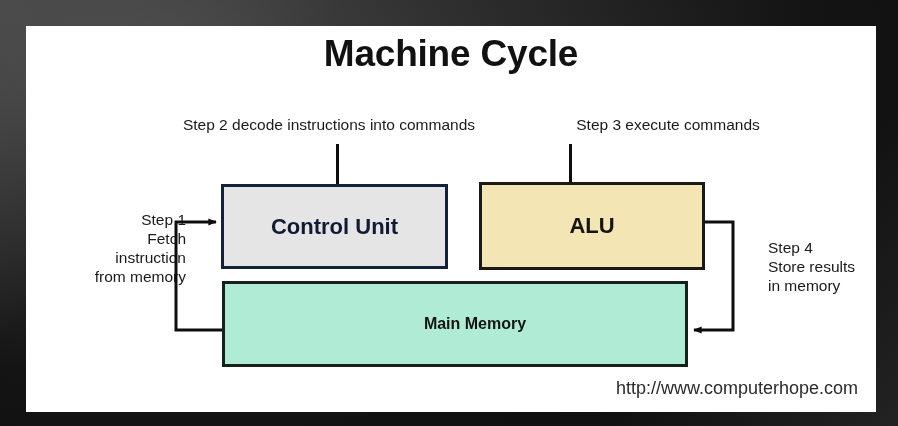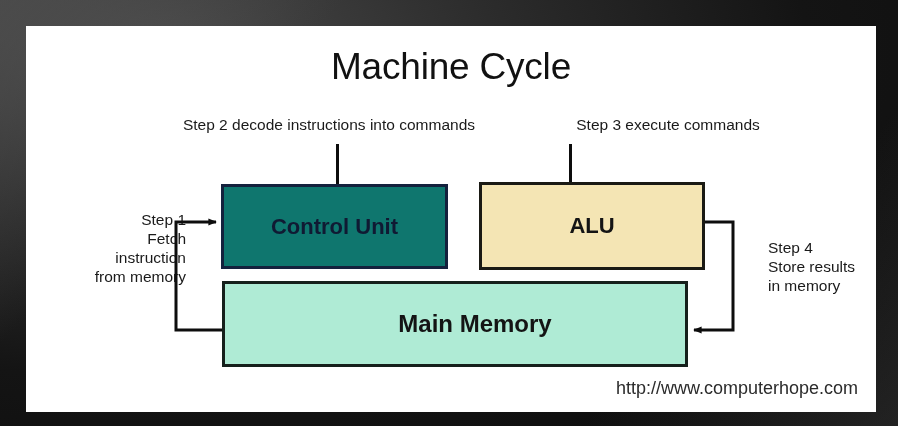--- a/index.html
+++ b/index.html
@@ -41,25 +41,25 @@
     height: 386px;
     background: #ffffff;
     overflow: hidden;
     z-index: 3;
   }
 
   
   .title {
     position: absolute;
     left: 0;
-    top: 22px;
+    top: 9px;
     width: 850px;
     text-align: center;
     font-size: 37px;
-    font-weight: normal;
+    font-weight: bold;
     color: #111111;
     letter-spacing: -0.2px;
     line-height: 1.05;
     white-space: nowrap;
   }
 
   
   .caption {
     position: absolute;
     font-size: 15.5px;
@@ -78,38 +78,38 @@
     box-sizing: border-box;
     display: flex;
     align-items: center;
     justify-content: center;
     font-weight: bold;
     color: #141414;
   }
   .box-cu {
     left: 195px;  top: 158px;
     width: 227px; height: 85px;
-    background: #0f766e;
+    background: #e5e5e5;
     border: 3px solid #14213d;
     font-size: 22px;
     color: #101a33;
   }
   .box-alu {
     left: 453px;  top: 156px;
     width: 226px; height: 88px;
     background: #F4E5B4;
     border: 3px solid #1a1a14;
     font-size: 22px;
   }
   .box-mm {
     left: 196px;  top: 255px;
     width: 466px; height: 86px;
     background: #AFEBD5;
     border: 3px solid #16201c;
-    font-size: 24px;
+    font-size: 16px;
     padding-left: 40px;
   }
 
   
   .leader {
     position: absolute;
     width: 3px;
     background: #0d0d0d;
   }
   .leader-step2 { left: 310px; top: 118px; height: 42px; }

